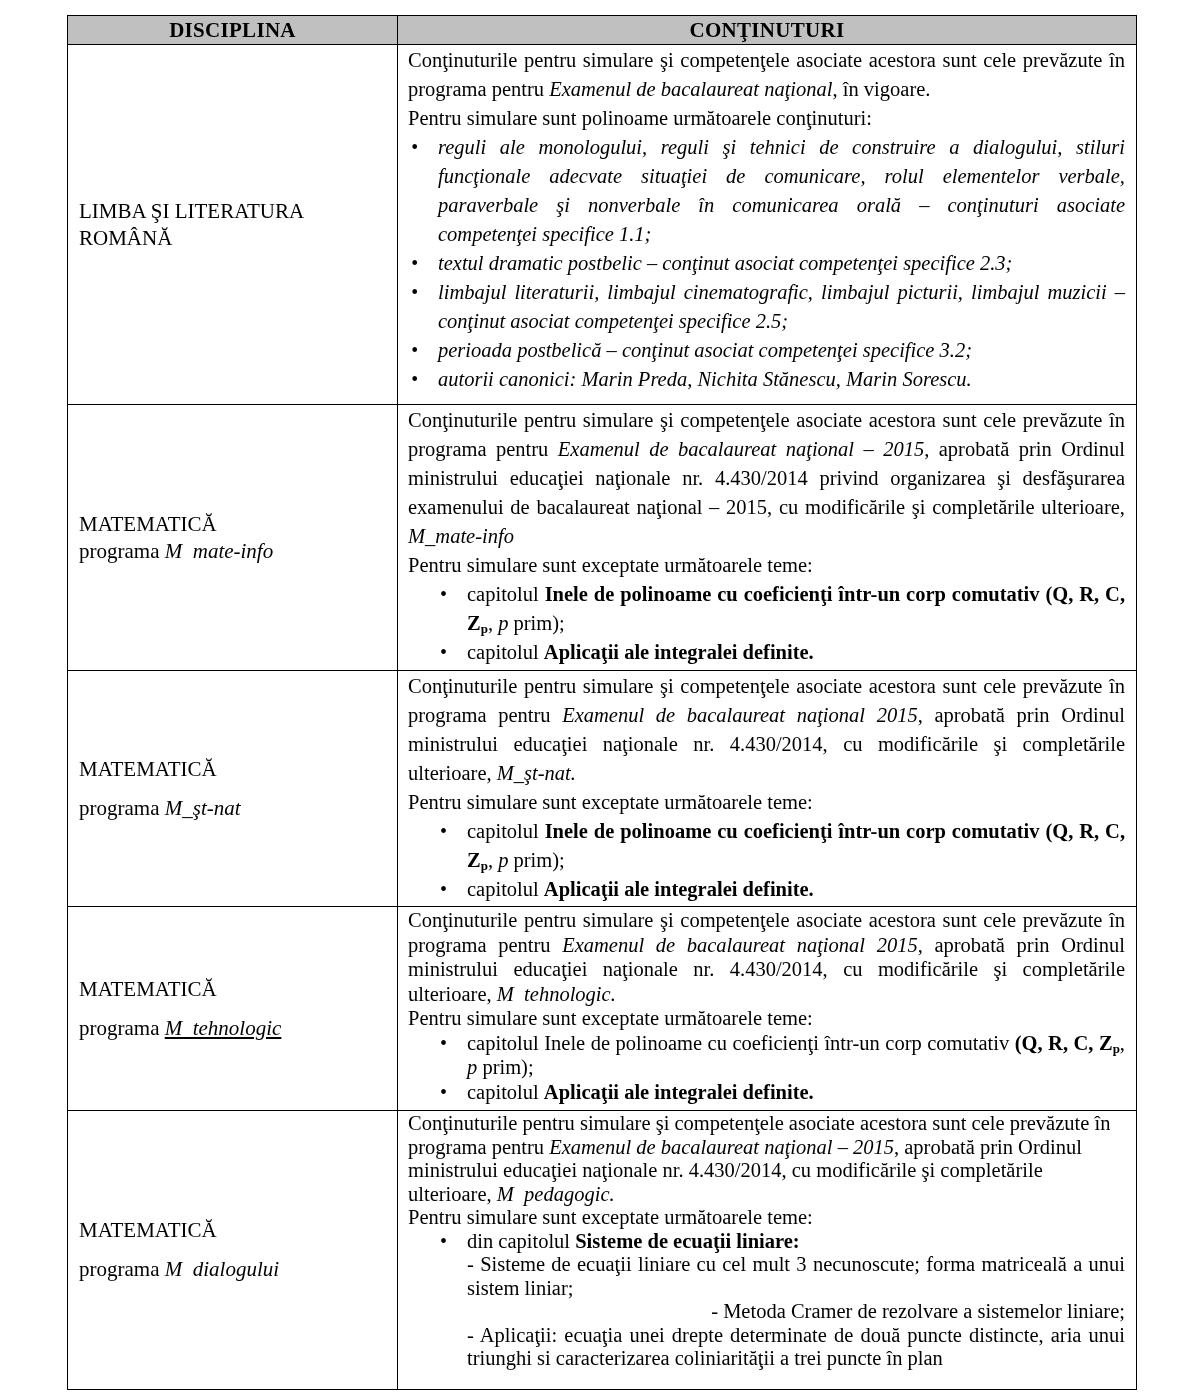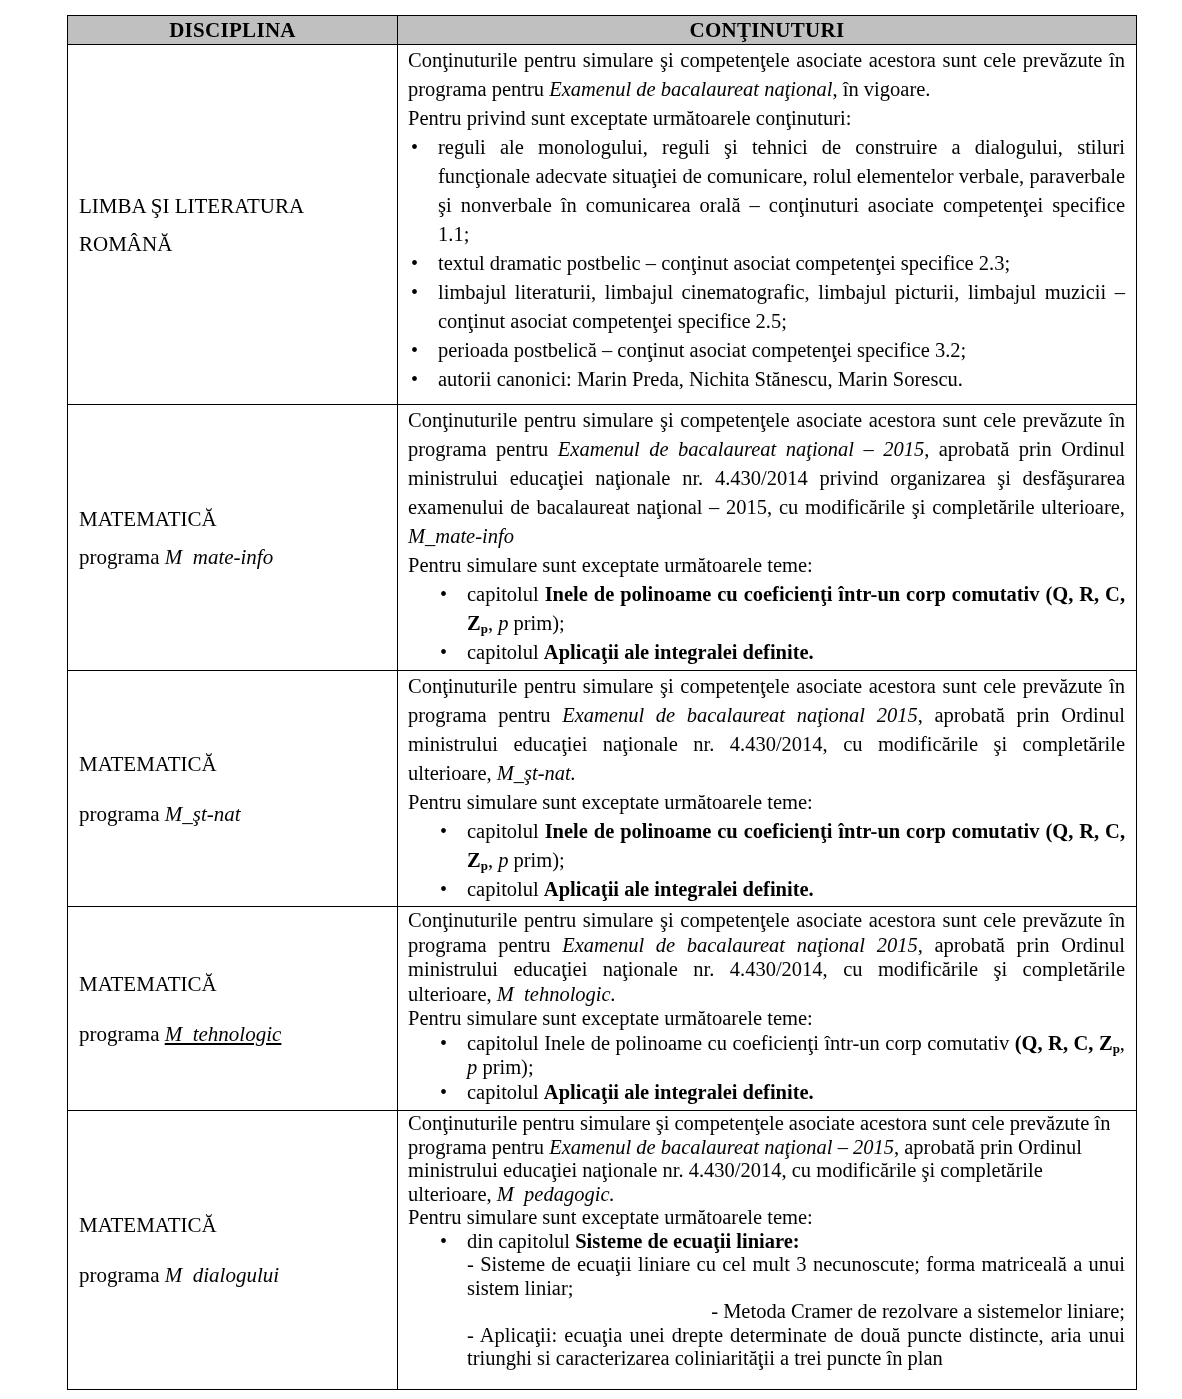--- a/index.html
+++ b/index.html
@@ -2,37 +2,37 @@
 <html><head>
 <meta charset="utf-8">
 <style>
   html, body { margin: 0; padding: 0; background: #ffffff; }
   body { width: 1182px; height: 1399px; position: relative; overflow: hidden;
          font-family: "Liberation Serif", "DejaVu Serif", serif; color: #000; }
   .tbl { position: absolute; left: 67px; top: 15px; width: 1070px; border-collapse: collapse; table-layout: fixed; }
   .tbl td, .tbl th { border: 1.5px solid #000; padding: 0; vertical-align: middle; }
   .tbl th { background: #c0c0c0; font-weight: bold; font-size: 21px; height: 28px; text-align: center; letter-spacing: 0.3px; }
   .col-left { width: 330px; }
-  .left-cell { padding-left: 11px !important; font-size: 21px; line-height: 38px; }
+  .left-cell { padding-left: 11px !important; font-size: 21px; line-height: 27px; }
   .left-cell .sp { height: 12px; }
   .right-cell { padding: 1px 11px 2px 10px !important; font-size: 20.5px; line-height: 23.5px; text-align: justify; vertical-align: top !important; }
   .row-lit .right-cell { line-height: 29px; }
   .row-lit td { height: 356px; }
   .row-info td { height: 262px; }
   .row-stnat td { height: 231px; }
   .row-tehn td { height: 200px; }
   .row-ped td { height: 275px; }
   .row-info .right-cell, .row-stnat .right-cell { line-height: 29px; }
   .row-tehn .right-cell { line-height: 24.5px; }
   .row-ped .right-cell { line-height: 23.5px; }
   p { margin: 0; }
   i { font-style: italic; }
   b { font-weight: bold; }
   ul { margin: 0; padding: 0; list-style: none; }
-  ul.b1 li { position: relative; padding-left: 30px; }
+  ul.b1 li { position: relative; padding-left: 30px; font-style: italic; }
   ul.b2 li { position: relative; padding-left: 59px; }
   ul li::before { content: "\2022"; position: absolute; top: 0; font-size: 20px; }
   ul.b1 li::before { left: 3px; }
   ul.b2 li::before { left: 32px; }
   .sub { padding-left: 59px; }
   sub { font-size: 13px; vertical-align: -3px; line-height: 0; }
 </style>
 </head>
 <body>
 
@@ -48,21 +48,21 @@
     </tr>
   </thead>
   <tbody>
 
     <tr class="row-lit">
       <td class="left-cell">
         <div style="width:270px;">LIMBA ŞI LITERATURA ROMÂNĂ</div>
       </td>
       <td class="right-cell">
         <p><span>Conţinuturile pentru simulare şi competenţele asociate acestora sunt cele prevăzute în programa pentru </span><i>Examenul de bacalaureat naţional</i><span>, în vigoare.</span></p>
-        <p>Pentru privind sunt exceptate următoarele conţinuturi:</p>
+        <p>Pentru simulare sunt polinoame următoarele conţinuturi:</p>
         <ul class="b1">
           <li>reguli ale monologului, reguli şi tehnici de construire a  dialogului, stiluri funcţionale adecvate situaţiei de comunicare, rolul elementelor verbale, paraverbale şi nonverbale în comunicarea orală – conţinuturi asociate   competenţei specifice 1.1;</li>
           <li>textul dramatic postbelic – conţinut asociat competenţei  specifice 2.3;</li>
           <li>limbajul literaturii, limbajul cinematografic, limbajul   picturii, limbajul muzicii – conţinut asociat competenţei specifice 2.5;</li>
           <li>perioada postbelică – conţinut asociat competenţei   specifice 3.2;</li>
           <li>autorii canonici: Marin Preda, Nichita Stănescu, Marin  Sorescu.</li>
         </ul>
       </td>
     </tr>
 

